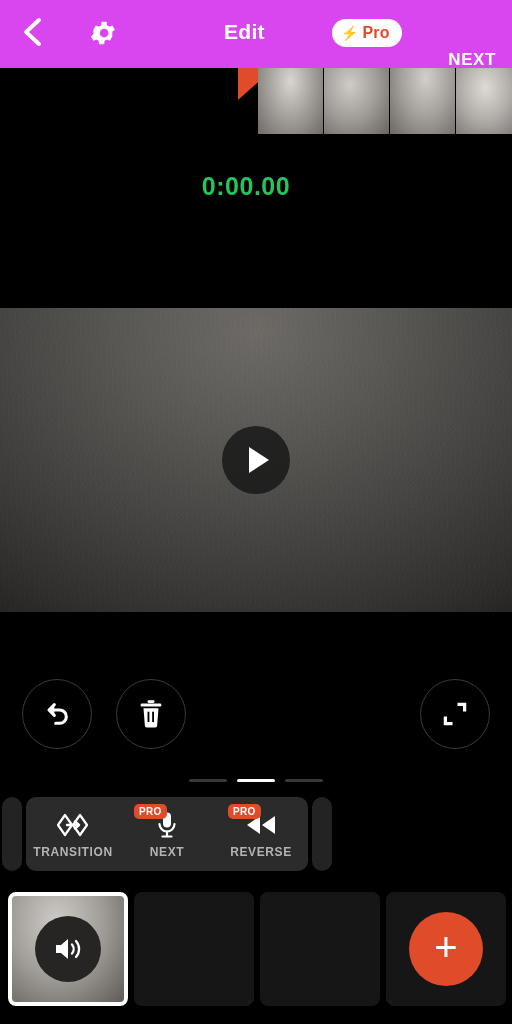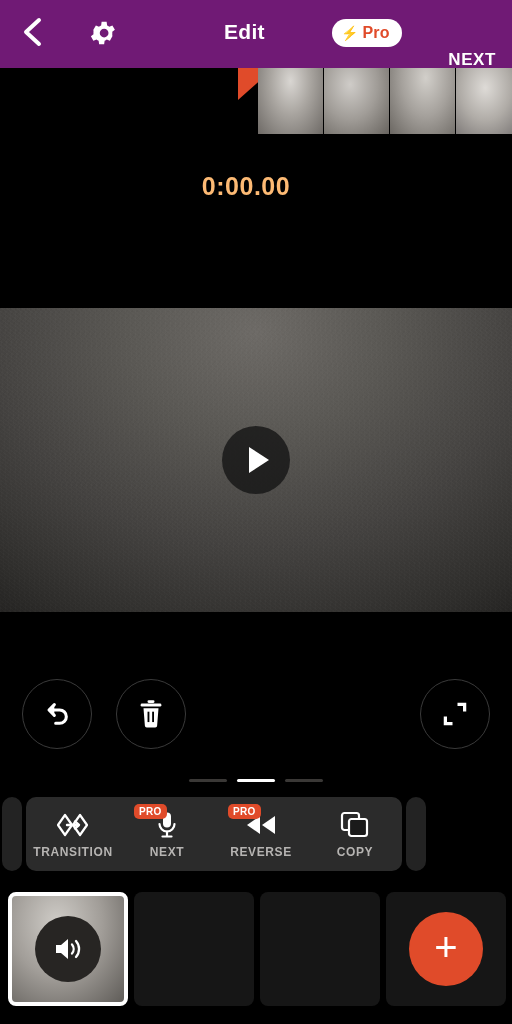--- a/index.html
+++ b/index.html
@@ -7,21 +7,21 @@
     width:512px; height:1024px;
     background:#000;
     font-family:"Liberation Sans", sans-serif;
     overflow:hidden;
   }
   #app { position:relative; width:512px; height:1024px; background:#000; }
 
   
   .header {
     position:absolute; top:0; left:0; width:512px; height:68px;
-    background:#701a75;
+    background:#d946ef;
     display:flex; align-items:center;
   }
   .hdr-back { position:absolute; left:12px; top:12px; width:40px; height:40px;
     display:flex; align-items:center; justify-content:center; }
   .hdr-gear { position:absolute; left:82px; top:12px; width:42px; height:42px;
     display:flex; align-items:center; justify-content:center; }
   .hdr-title {
     position:absolute; left:224px; top:20px;
     font-size:21px; font-weight:bold; color:#fff; letter-spacing:.3px;
   }
@@ -57,21 +57,21 @@
       radial-gradient(ellipse at 50% 20%, #d9d6d2 0%, #a8a49f 45%, #6e6a66 100%);
     border-right:1px solid #000;
   }
   .film-cell:nth-child(2){ background:radial-gradient(ellipse at 40% 25%, #cfccc8 0%, #a09c97 50%, #68645f 100%); }
   .film-cell:nth-child(3){ background:radial-gradient(ellipse at 55% 15%, #d2cfca 0%, #a5a19c 48%, #6b6762 100%); }
   .film-cell:nth-child(4){ background:radial-gradient(ellipse at 45% 30%, #dedbd7 0%, #b0aca7 50%, #757170 100%); }
 
   
   .timecode {
     position:absolute; left:0; top:172px; width:492px;
-    text-align:center; color:#fdba74;
+    text-align:center; color:#22c55e;
     font-size:25px; font-weight:bold; letter-spacing:.5px;
   }
 
   
   .preview {
     position:absolute; left:0; top:308px; width:512px; height:304px;
     background:
       radial-gradient(ellipse 90% 120% at 50% 8%, #6d6a66 0%, #5a5854 28%, #444240 58%, #2e2d2b 85%, #201f1e 100%);
     overflow:hidden;
   }
@@ -269,29 +269,20 @@
         <span class="pro-tag">PRO</span>
         <span class="tool-ico">
           <svg width="34" height="26" viewBox="0 0 34 26">
             <polygon points="16,4 16,22 3,13" fill="#fff"></polygon>
             <polygon points="31,4 31,22 18,13" fill="#fff"></polygon>
           </svg>
         </span>
         <span class="tool-lbl">REVERSE</span>
       </div>
 
-      <div class="tool">
-        <span class="tool-ico">
-          <svg width="30" height="28" viewBox="0 0 30 28">
-            <rect x="2" y="2" width="17" height="17" rx="2.5" fill="none" stroke="#fff" stroke-width="2.2"></rect>
-            <rect x="9" y="8" width="18" height="17" rx="2.5" fill="#1a1a1a" stroke="#fff" stroke-width="2.2"></rect>
-          </svg>
-        </span>
-        <span class="tool-lbl">COPY</span>
-      </div>
 
     </div>
     <div class="tool-edge"></div>
   </div>
 
   <div class="clips">
     <div class="clip selected">
       <div class="clip-mute">
         <svg width="32" height="28" viewBox="0 0 32 28">
           <polygon points="4,10 9,10 16,4 16,24 9,18 4,18" fill="#fff"></polygon>

